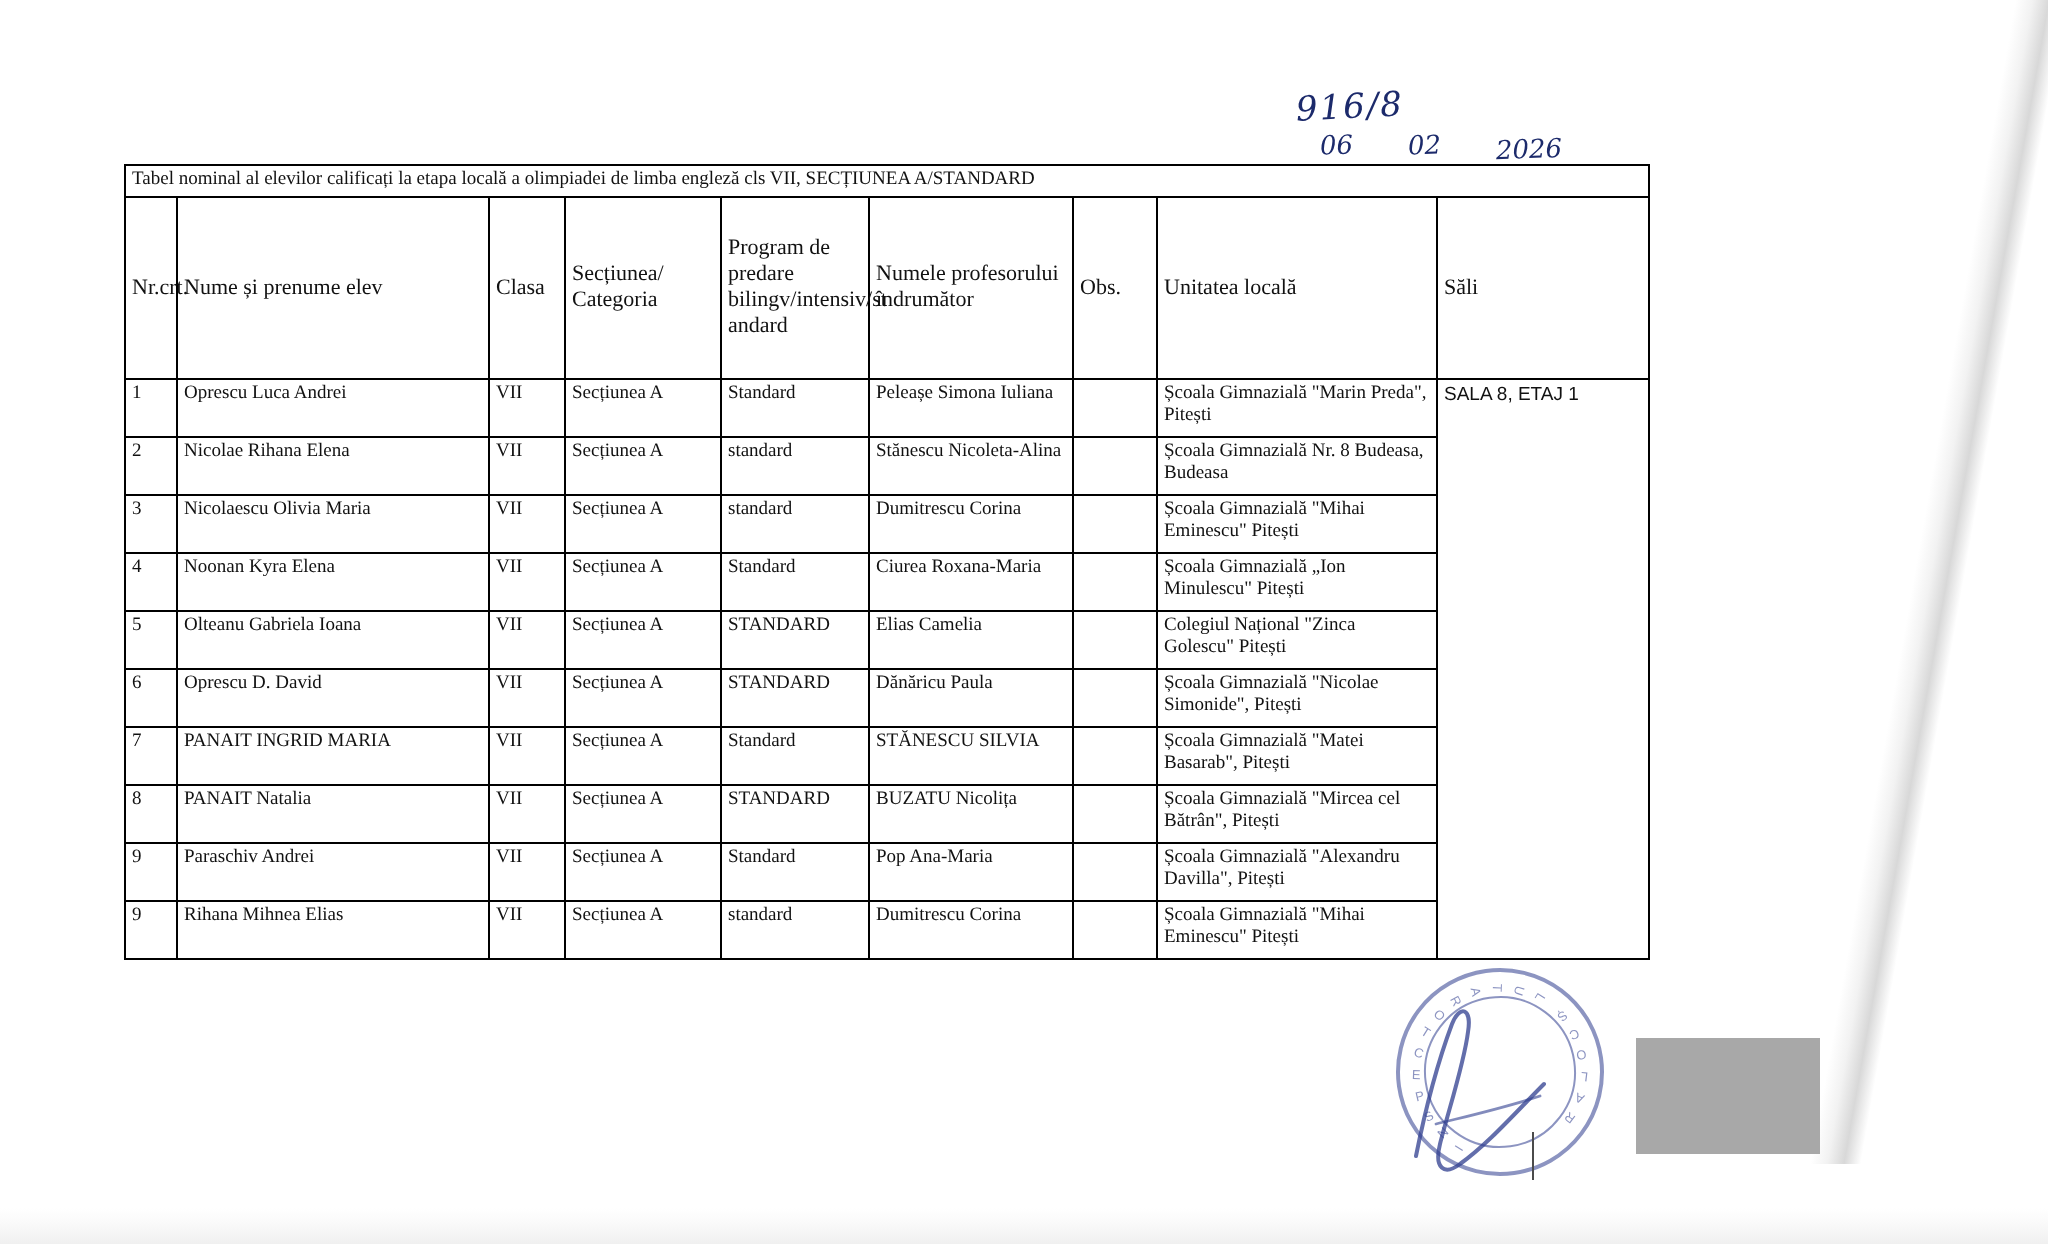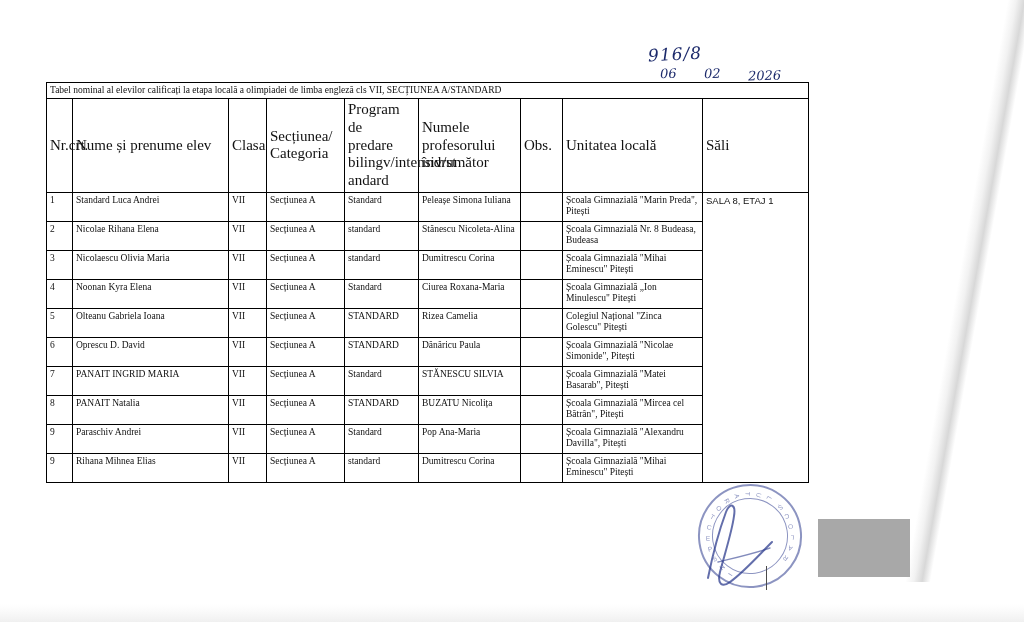--- a/index.html
+++ b/index.html
@@ -67,21 +67,21 @@
   }
   .hw-date-3 {
     left: 748px;
     top: 68px;
     font-size: 13px;
     transform: rotate(-2deg);
   }
   
   .doc-table {
     position: absolute;
-    left: 46px;
+    left: 62px;
     top: 82px;
     width: 762px;
     border-collapse: collapse;
     table-layout: fixed;
   }
   .doc-table td, .doc-table th {
     border: 1px solid #000;
     vertical-align: top;
     padding: 2px 3px;
     font-size: 9.5px;
@@ -93,21 +93,21 @@
   .title-cell {
     text-align: center;
     font-weight: bold;
     font-size: 11.5px;
     padding: 12px 6px 12px 6px;
     font-family: "Liberation Serif", serif;
   }
   .head-row td {
     height: 86px;
     vertical-align: middle;
-    font-size: 15px;
+    font-size: 11px;
   }
   .head-center {
     text-align: center;
   }
   .head-pad {
     padding-left: 5px;
   }
   .body-row td {
     height: 24px;
     vertical-align: top;
@@ -239,21 +239,21 @@
           <div>Numele profesorului</div>
           <div>îndrumător</div>
         </td>
         <td class="head-center">Obs.</td>
         <td class="head-center">Unitatea locală</td>
         <td class="head-center">Săli</td>
       </tr>
 
       <tr class="body-row">
         <td class="cell-pad-nr">1</td>
-        <td>Standard Luca Andrei</td>
+        <td>Oprescu Luca Andrei</td>
         <td>VII</td>
         <td>Secțiunea A</td>
         <td>Standard</td>
         <td>Peleașe Simona Iuliana</td>
         <td></td>
         <td>Școala Gimnazială "Marin Preda", Pitești</td>
         <td class="sali-cell" rowspan="10">SALA 8, ETAJ 1</td>
       </tr>
 
       <tr class="body-row">
@@ -288,21 +288,21 @@
         <td></td>
         <td>Școala Gimnazială „Ion Minulescu" Pitești</td>
       </tr>
 
       <tr class="body-row">
         <td class="cell-pad-nr">5</td>
         <td>Olteanu Gabriela Ioana</td>
         <td>VII</td>
         <td>Secțiunea A</td>
         <td>STANDARD</td>
-        <td>Rizea Camelia</td>
+        <td>Elias Camelia</td>
         <td></td>
         <td>Colegiul Național "Zinca Golescu" Pitești</td>
       </tr>
 
       <tr class="body-row">
         <td class="cell-pad-nr">6</td>
         <td>Oprescu D. David</td>
         <td>VII</td>
         <td>Secțiunea A</td>
         <td>STANDARD</td>

